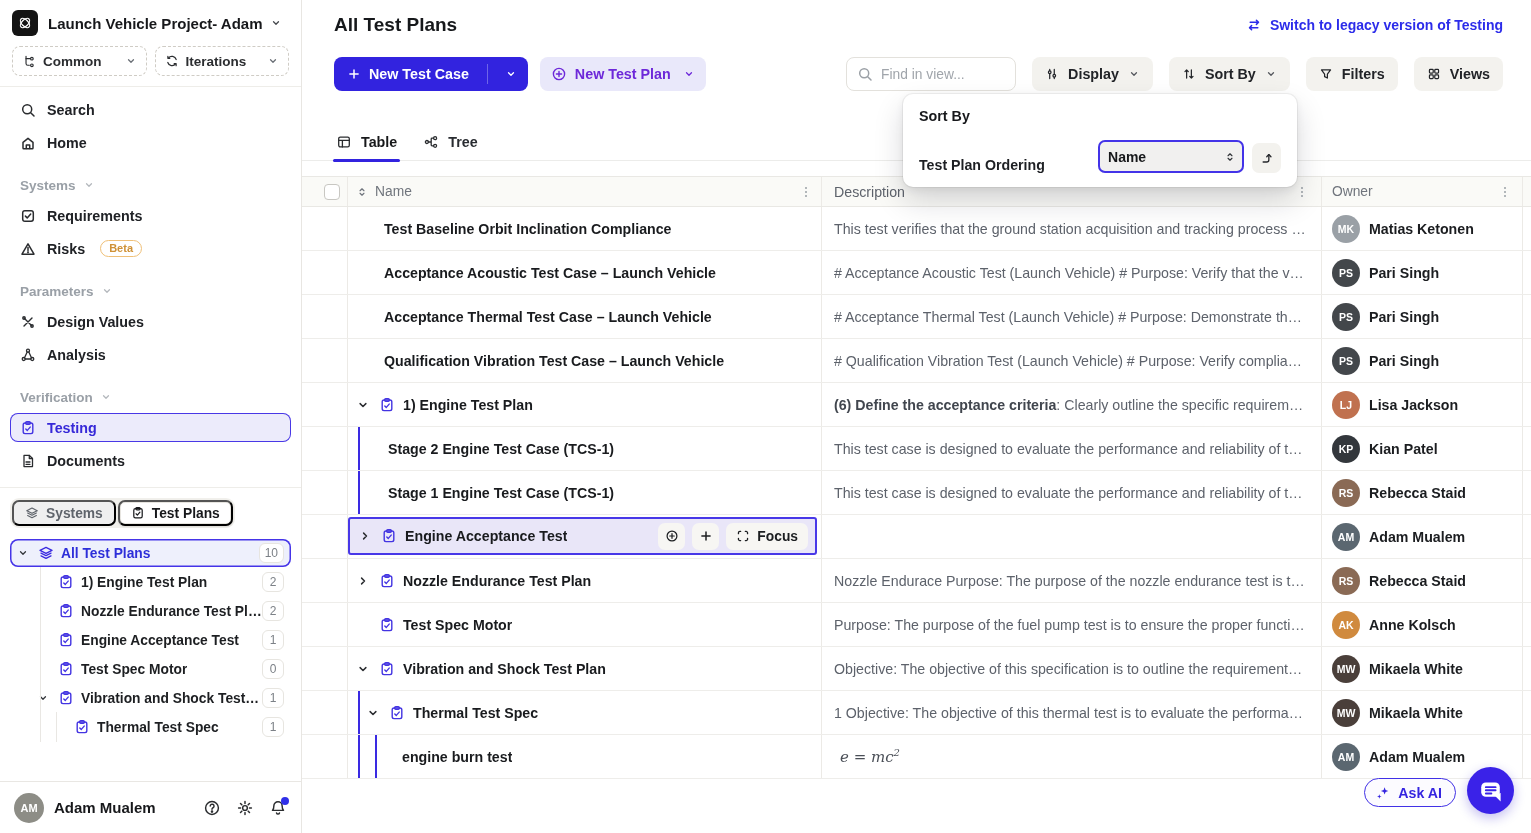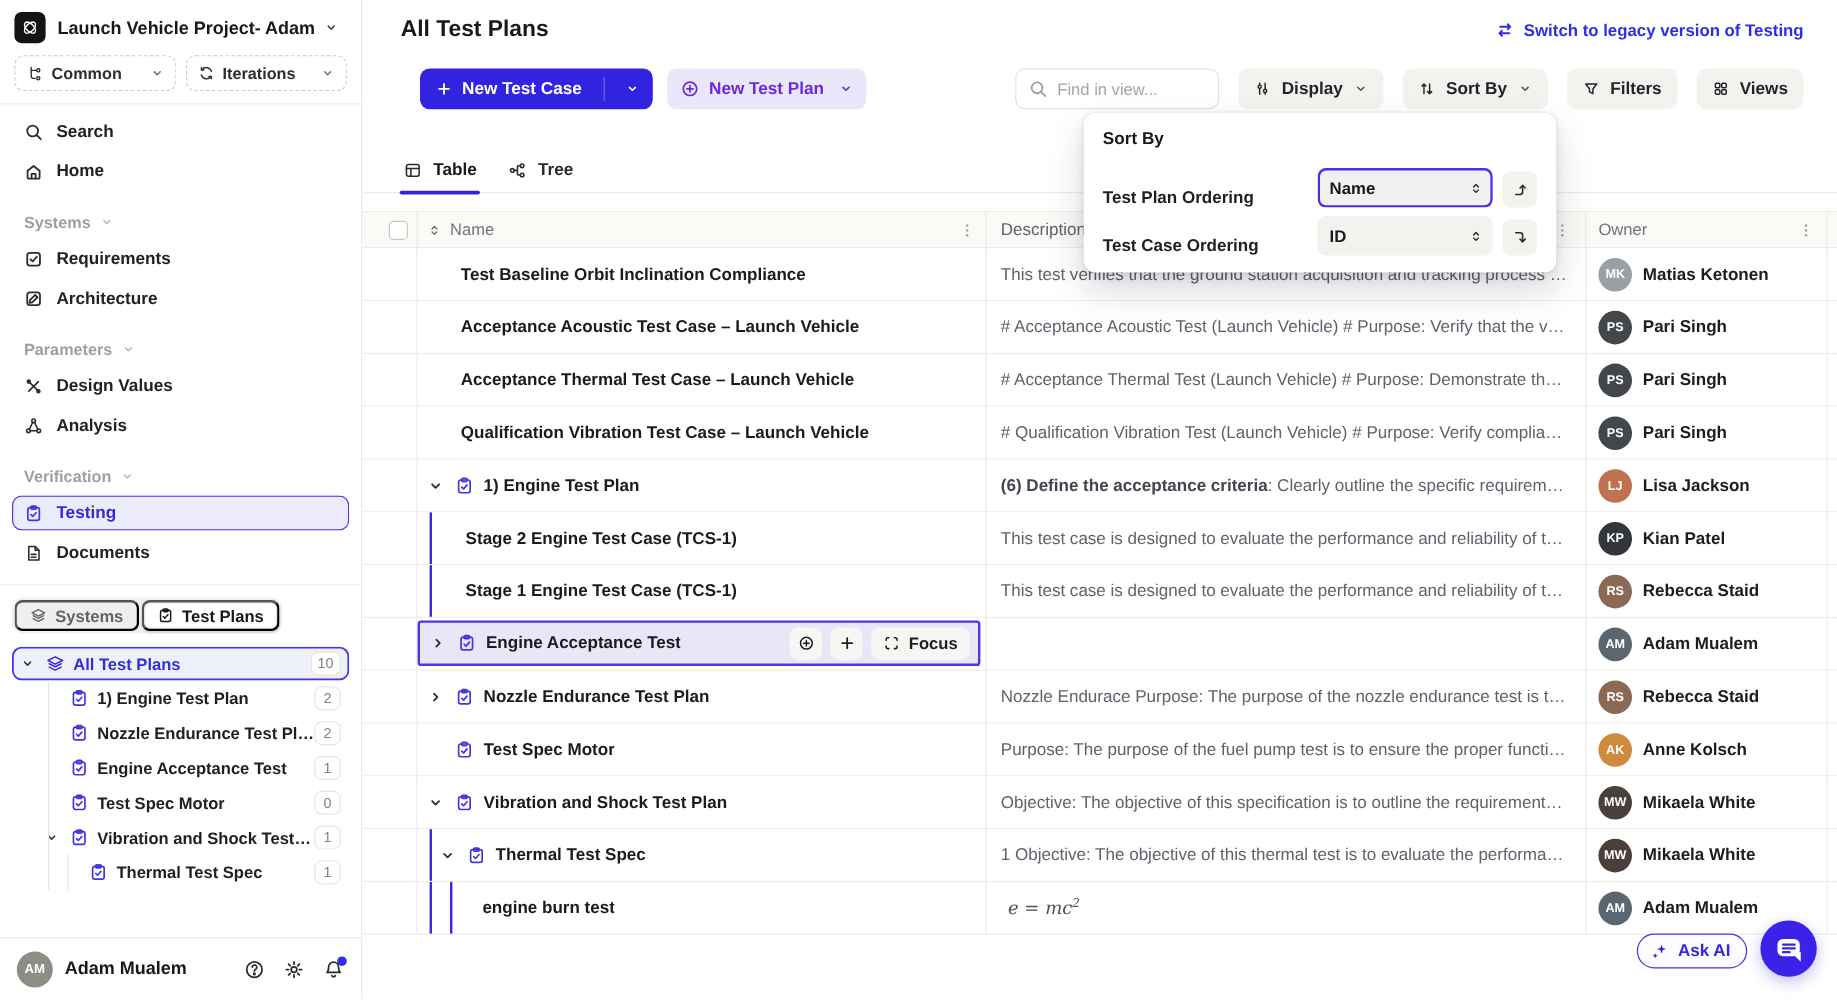--- a/index.html
+++ b/index.html
@@ -50,21 +50,21 @@
   .u-icons .ic { cursor:pointer; }
   .bell-wrap { position:relative; display:inline-flex; }
   .bell-dot { position:absolute; top:-2px; right:-2px; width:8px; height:8px; border-radius:50%; background:#2f2fe8; }
 
   
   .main { flex:1; position:relative; background:#fff; }
   .m-top { position:absolute; top:14px; left:32px; right:28px; display:flex; align-items:center; justify-content:space-between; }
   .m-top h1 { font-size:19px; font-weight:700; color:#16181b; }
   .legacy { color:#2c2cea; font-weight:600; font-size:14px; display:flex; align-items:center; gap:8px; cursor:pointer; }
   .m-toolbar { position:absolute; top:57px; left:32px; right:28px; height:34px; display:flex; align-items:center; gap:12px; }
-  .btn-primary { height:34px; background:#3223df; color:#fff; border:none; border-radius:8px; display:flex; align-items:center; font-size:14.3px; font-weight:700; padding:0 0 0 13px; gap:8px; cursor:pointer; font-family:inherit;margin-left:16px; }
+  .btn-primary { height:34px; background:#3223df; color:#fff; border:none; border-radius:8px; display:flex; align-items:center; font-size:14.3px; font-weight:700; padding:0 0 0 13px; gap:8px; cursor:pointer; font-family:inherit; }
   .btn-primary .split { width:1px; height:20px; background:rgba(255,255,255,.3); margin-left:10px; }
   .btn-primary .chev { padding:0 11px 0 9px; display:flex; }
   .btn-soft { height:34px; background:#e9e8fa; color:#6d28d9; border:none; border-radius:8px; display:flex; align-items:center; font-size:14.3px; font-weight:700; padding:0 11px; gap:8px; cursor:pointer; font-family:inherit; }
   .btn-soft .chev { margin-left:4px; }
   .tb-right { margin-left:auto; display:flex; gap:16px; align-items:center; }
   .search { width:170px; height:34px; border:1px solid #e3e1dc; border-radius:8px; display:flex; gap:8px; padding:0 10px; align-items:center; background:#fff; color:#9ba0a6; }
   .search input { border:none; outline:none; width:100%; font-family:inherit; font-size:13.8px; color:#2a2c30; background:transparent; }
   .search input::placeholder { color:#a0a5ab; }
   .tb-btn { height:34px; background:#f3f2ee; border:none; border-radius:8px; padding:0 13px; display:flex; gap:9px; align-items:center; font-size:14.3px; font-weight:600; color:#222428; cursor:pointer; font-family:inherit; }
   .tb-btn .chev { color:#55585e; }
@@ -208,25 +208,27 @@
             <svg width="16" height="16" viewBox="0 0 16 16" fill="none" stroke="currentColor" stroke-width="1.5" stroke-linecap="round" stroke-linejoin="round">
               <rect x="2.7" y="2.7" width="10.6" height="10.6" rx="2.2"></rect>
               <path d="M5.4 8.1l1.8 1.8 3.5-3.9"></path>
             </svg>
           </span>
           <span>Requirements</span>
         </div>
         <div class="nav-item">
           <span class="ic">
             <svg width="16" height="16" viewBox="0 0 16 16" fill="none" stroke="currentColor" stroke-width="1.5" stroke-linecap="round" stroke-linejoin="round">
-              <rect x="2.7" y="2.7" width="10.6" height="10.6" rx="2.2"></rect>
-              <path d="M9.3 4.8l1.9 1.9-4.3 4.3-2.2.3.3-2.2z"></path>
-            </svg>
-          </span>
-          <span>Architecture</span>
+              <path d="M8 2.8 14 13.2H2z"></path>
+              <path d="M8 6.6v2.8"></path>
+              <circle cx="8" cy="11.3" r=".4" fill="currentColor"></circle>
+            </svg>
+          </span>
+          <span>Risks</span>
+          <span class="badge-beta">Beta</span>
         </div>
         <div class="sec-head">
           <span>Parameters</span>
           <span class="ic s12">
             <svg width="16" height="16" viewBox="0 0 16 16" fill="none" stroke="currentColor" stroke-width="1.7" stroke-linecap="round" stroke-linejoin="round">
               <path d="M4.7 6.4 8 9.7l3.3-3.3"></path>
             </svg>
           </span>
         </div>
         <div class="nav-item">
@@ -933,39 +935,20 @@
             </div>
             <button class="sp-dir">
               <span class="ic s14">
                 <svg width="16" height="16" viewBox="0 0 16 16" fill="none" stroke="currentColor" stroke-width="1.5" stroke-linecap="round" stroke-linejoin="round">
                   <path d="M3.6 12.6h4.1A2.4 2.4 0 0 0 10.1 10.2V4.2"></path>
                   <path d="M7.7 6.5 10.1 4.1l2.4 2.4"></path>
                 </svg>
               </span>
             </button>
           </div>
-          <div class="sp-row">
-            <span class="sp-label">Test Case Ordering</span>
-            <div class="sp-select">
-              <span>ID</span>
-              <span class="ic chev s12">
-                <svg width="16" height="16" viewBox="0 0 16 16" fill="none" stroke="currentColor" stroke-width="1.6" stroke-linecap="round" stroke-linejoin="round">
-                  <path d="M5.4 6.3 8 3.7l2.6 2.6M5.4 9.7 8 12.3l2.6-2.6"></path>
-                </svg>
-              </span>
-            </div>
-            <button class="sp-dir">
-              <span class="ic s14">
-                <svg width="16" height="16" viewBox="0 0 16 16" fill="none" stroke="currentColor" stroke-width="1.5" stroke-linecap="round" stroke-linejoin="round">
-                  <path d="M3.6 3.4h4.1a2.4 2.4 0 0 1 2.4 2.4v6"></path>
-                  <path d="M7.7 9.5l2.4 2.4 2.4-2.4"></path>
-                </svg>
-              </span>
-            </button>
-          </div>
         </div>
     </div>
 
     <button class="ask">
       <span class="ic" id="ic-spark">
           <svg width="16" height="16" viewBox="0 0 16 16" fill="none" stroke="currentColor" stroke-width="1.5" stroke-linecap="round" stroke-linejoin="round">
             <path d="M9.6 2.2l1 2.7 2.7 1-2.7 1-1 2.7-1-2.7-2.7-1 2.7-1z" fill="currentColor" stroke="none"></path>
             <path d="M4.3 9.2l.6 1.7 1.7.6-1.7.6-.6 1.7-.6-1.7-1.7-.6 1.7-.6z" fill="currentColor" stroke="none"></path>
           </svg>
         </span>

